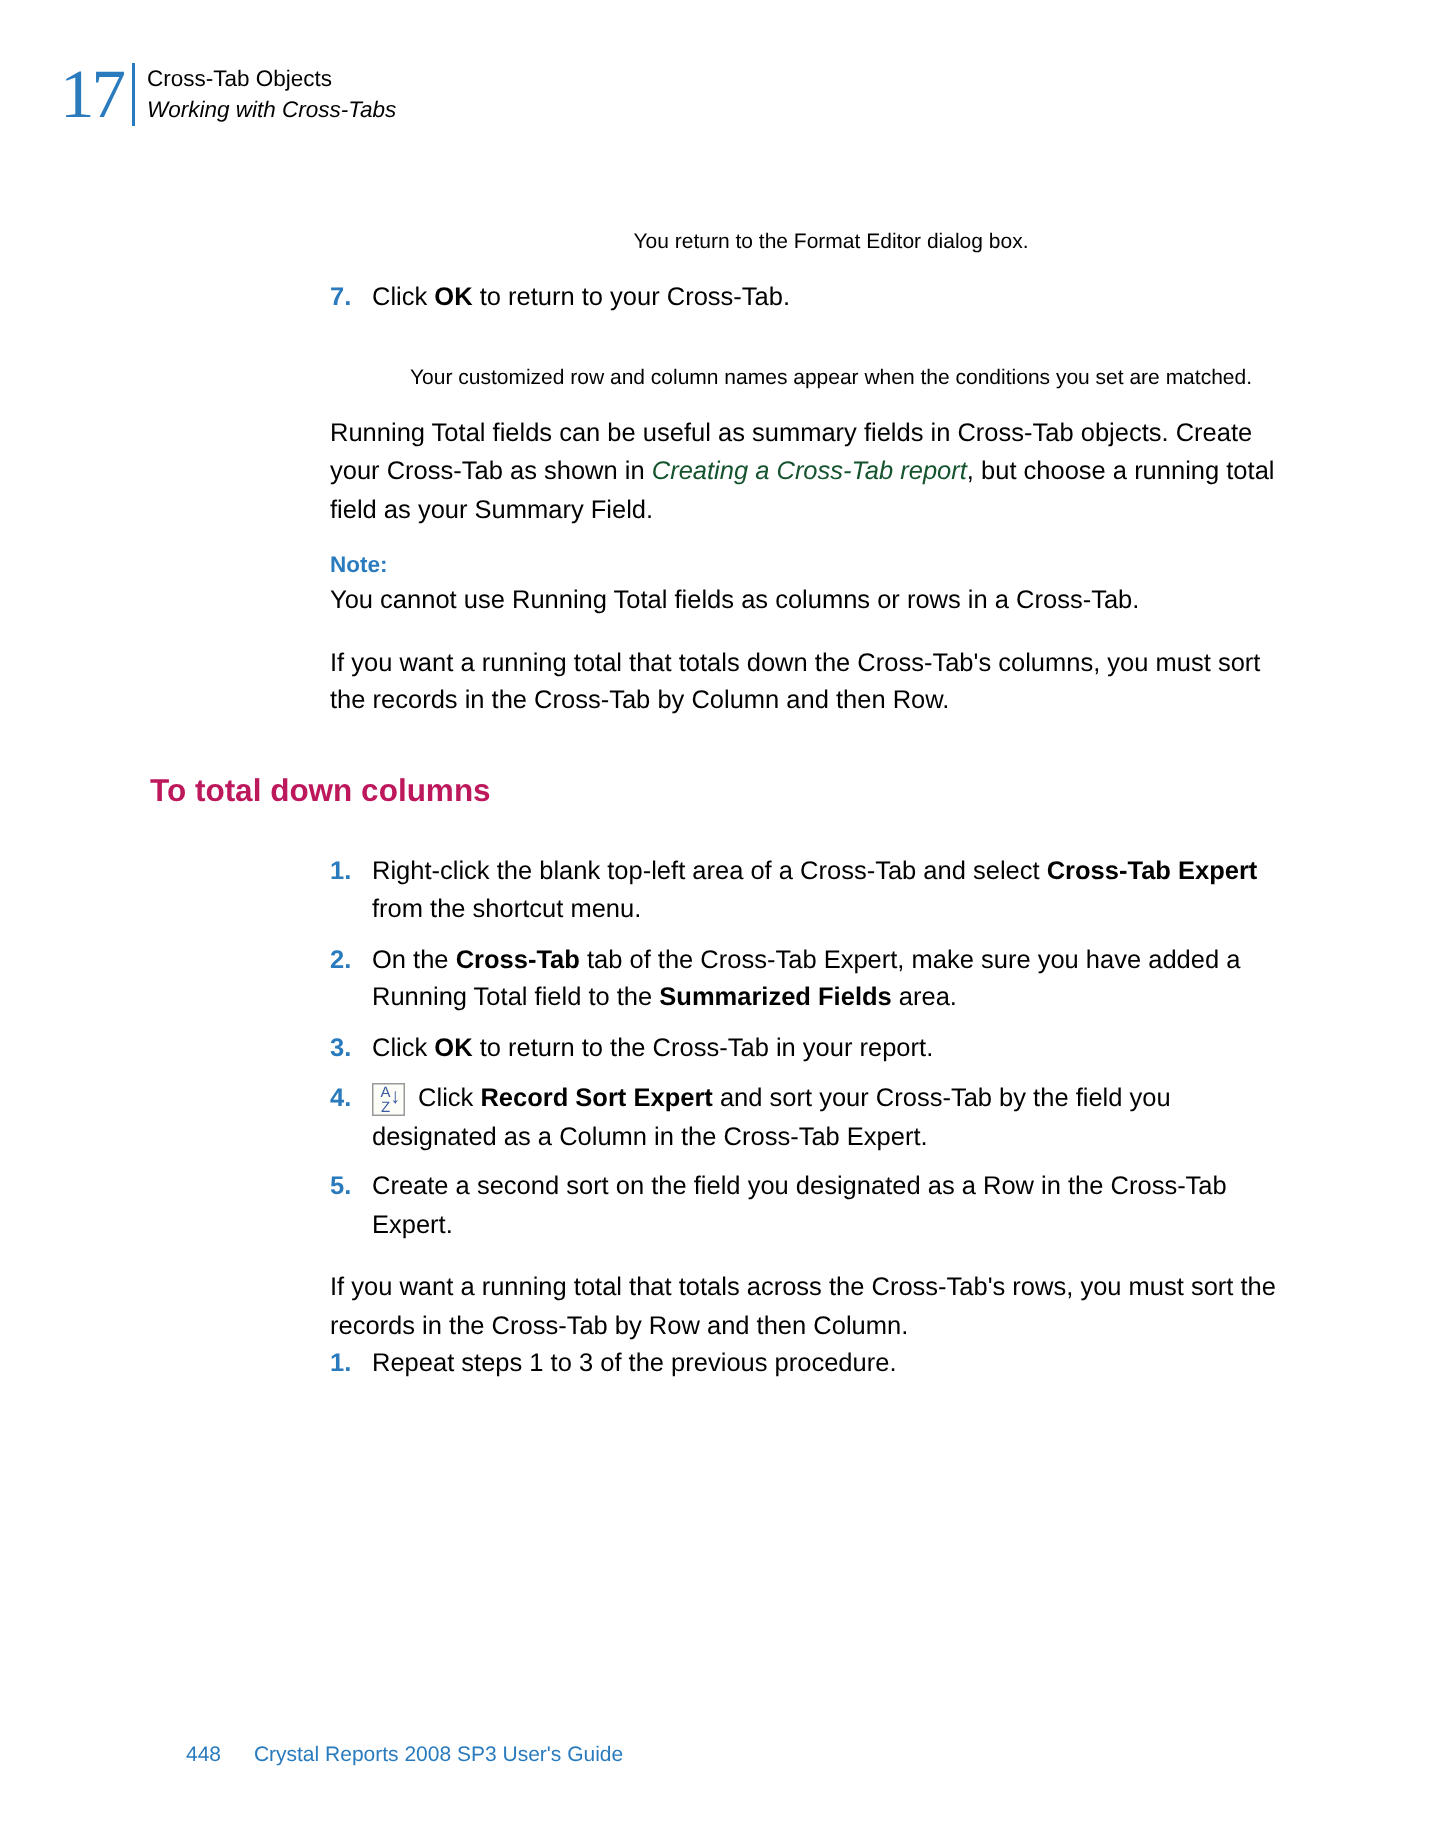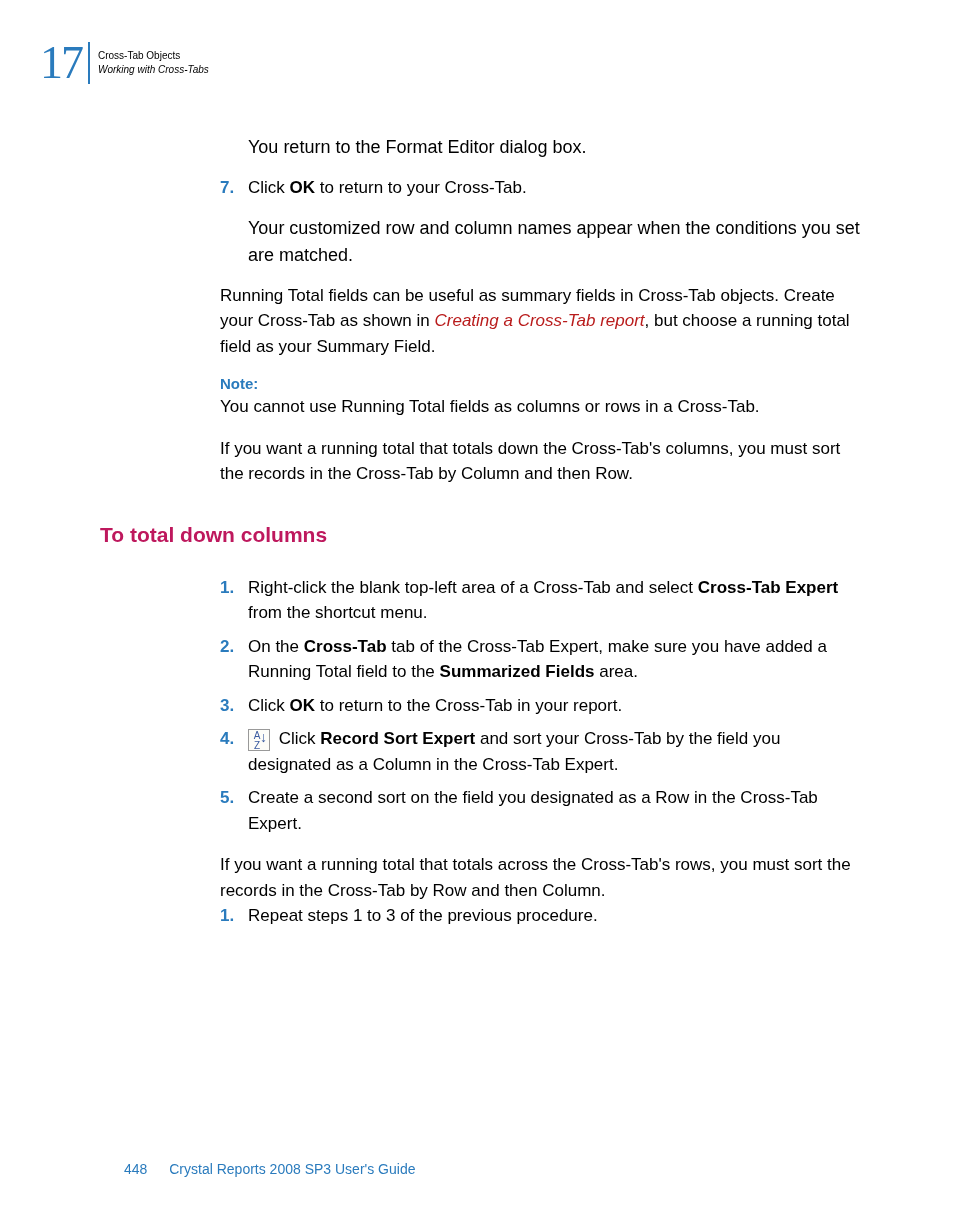--- a/index.html
+++ b/index.html
@@ -25,50 +25,50 @@
     font-weight: normal;
     letter-spacing: -2px;
     margin-right: 6px;
   }
   .header-divider {
     width: 2px;
     height: 42px;
     background: #2a7bbd;
     margin-right: 8px;
   }
-  .header-text-block { font-size: 10px; line-height: 1.4; }
+  .header-text-block { font-size: 15px; line-height: 1.4; }
   .header-chapter-title { font-weight: normal; }
   .header-section-title { font-style: italic; }
   .content { position: absolute; left: 220px; top: 120px; width: 640px; }
   .indent-block { margin-bottom: 16px; }
   .para { font-size: 17px; line-height: 1.5; }
   .ol-item { display: flex; font-size: 17px; line-height: 1.5; margin-bottom: 8px; }
   .ol-num { color: #2a7bbd; font-weight: bold; min-width: 28px; }
   .ol-body { flex: 1; }
-  .sub-para { margin-top: 14px; margin-bottom: 14px; font-size: 18px; line-height: 1.5; }
+  .sub-para { margin-top: 30px; margin-bottom: 14px; font-size: 14px; line-height: 1.5; text-align: center; }
   .h2 {
     font-family: Georgia, 'Times New Roman', serif;
     color: #2a7bbd;
     font-size: 32px;
     font-weight: bold;
     margin-top: 40px;
     margin-bottom: 32px;
     margin-left: -120px;
   }
   .h3 {
     color: #be185d;
     font-family: Arial, Helvetica, sans-serif;
     font-size: 21px;
     font-weight: bold;
     margin-top: 36px;
     margin-bottom: 28px;
     margin-left: -120px;
   }
   .note-label { color: #2a7bbd; font-weight: bold; font-size: 15px; margin-bottom: 2px; }
-  .link-text { color: #b91c1c; font-style: italic; }
+  .link-text { color: #14532d; font-style: italic; }
   .bold { font-weight: bold; }
   .icon-sort {
     display: inline-block;
     width: 22px;
     height: 22px;
     border: 1px solid #999;
     background: #fdfdf8;
     vertical-align: middle;
     text-align: center;
     font-size: 10px;

